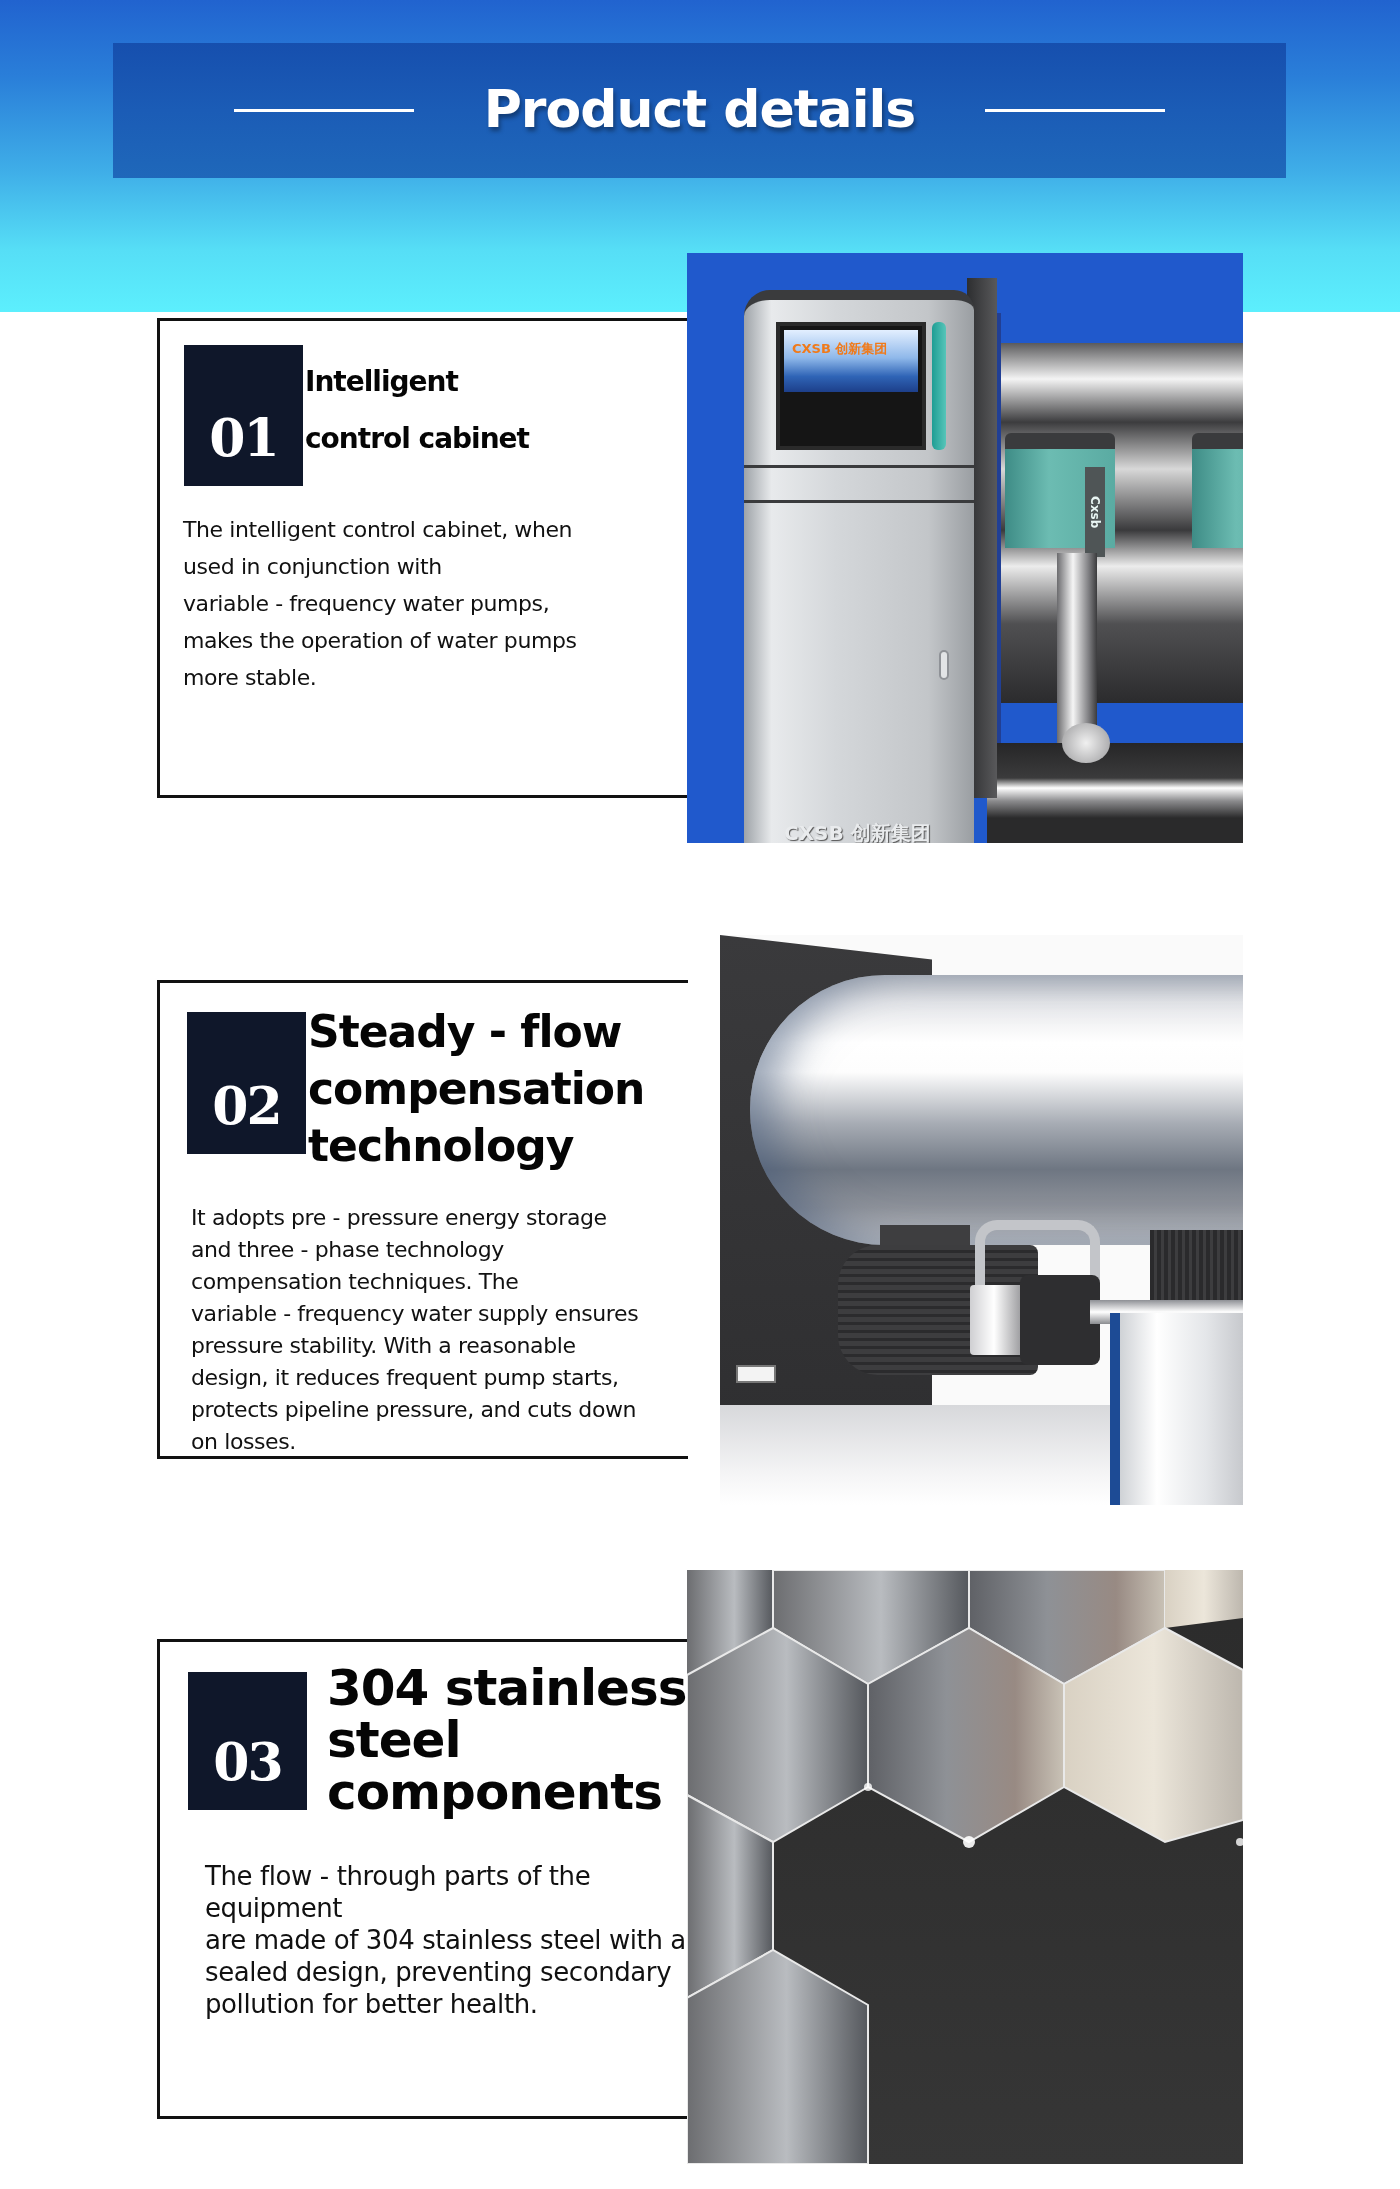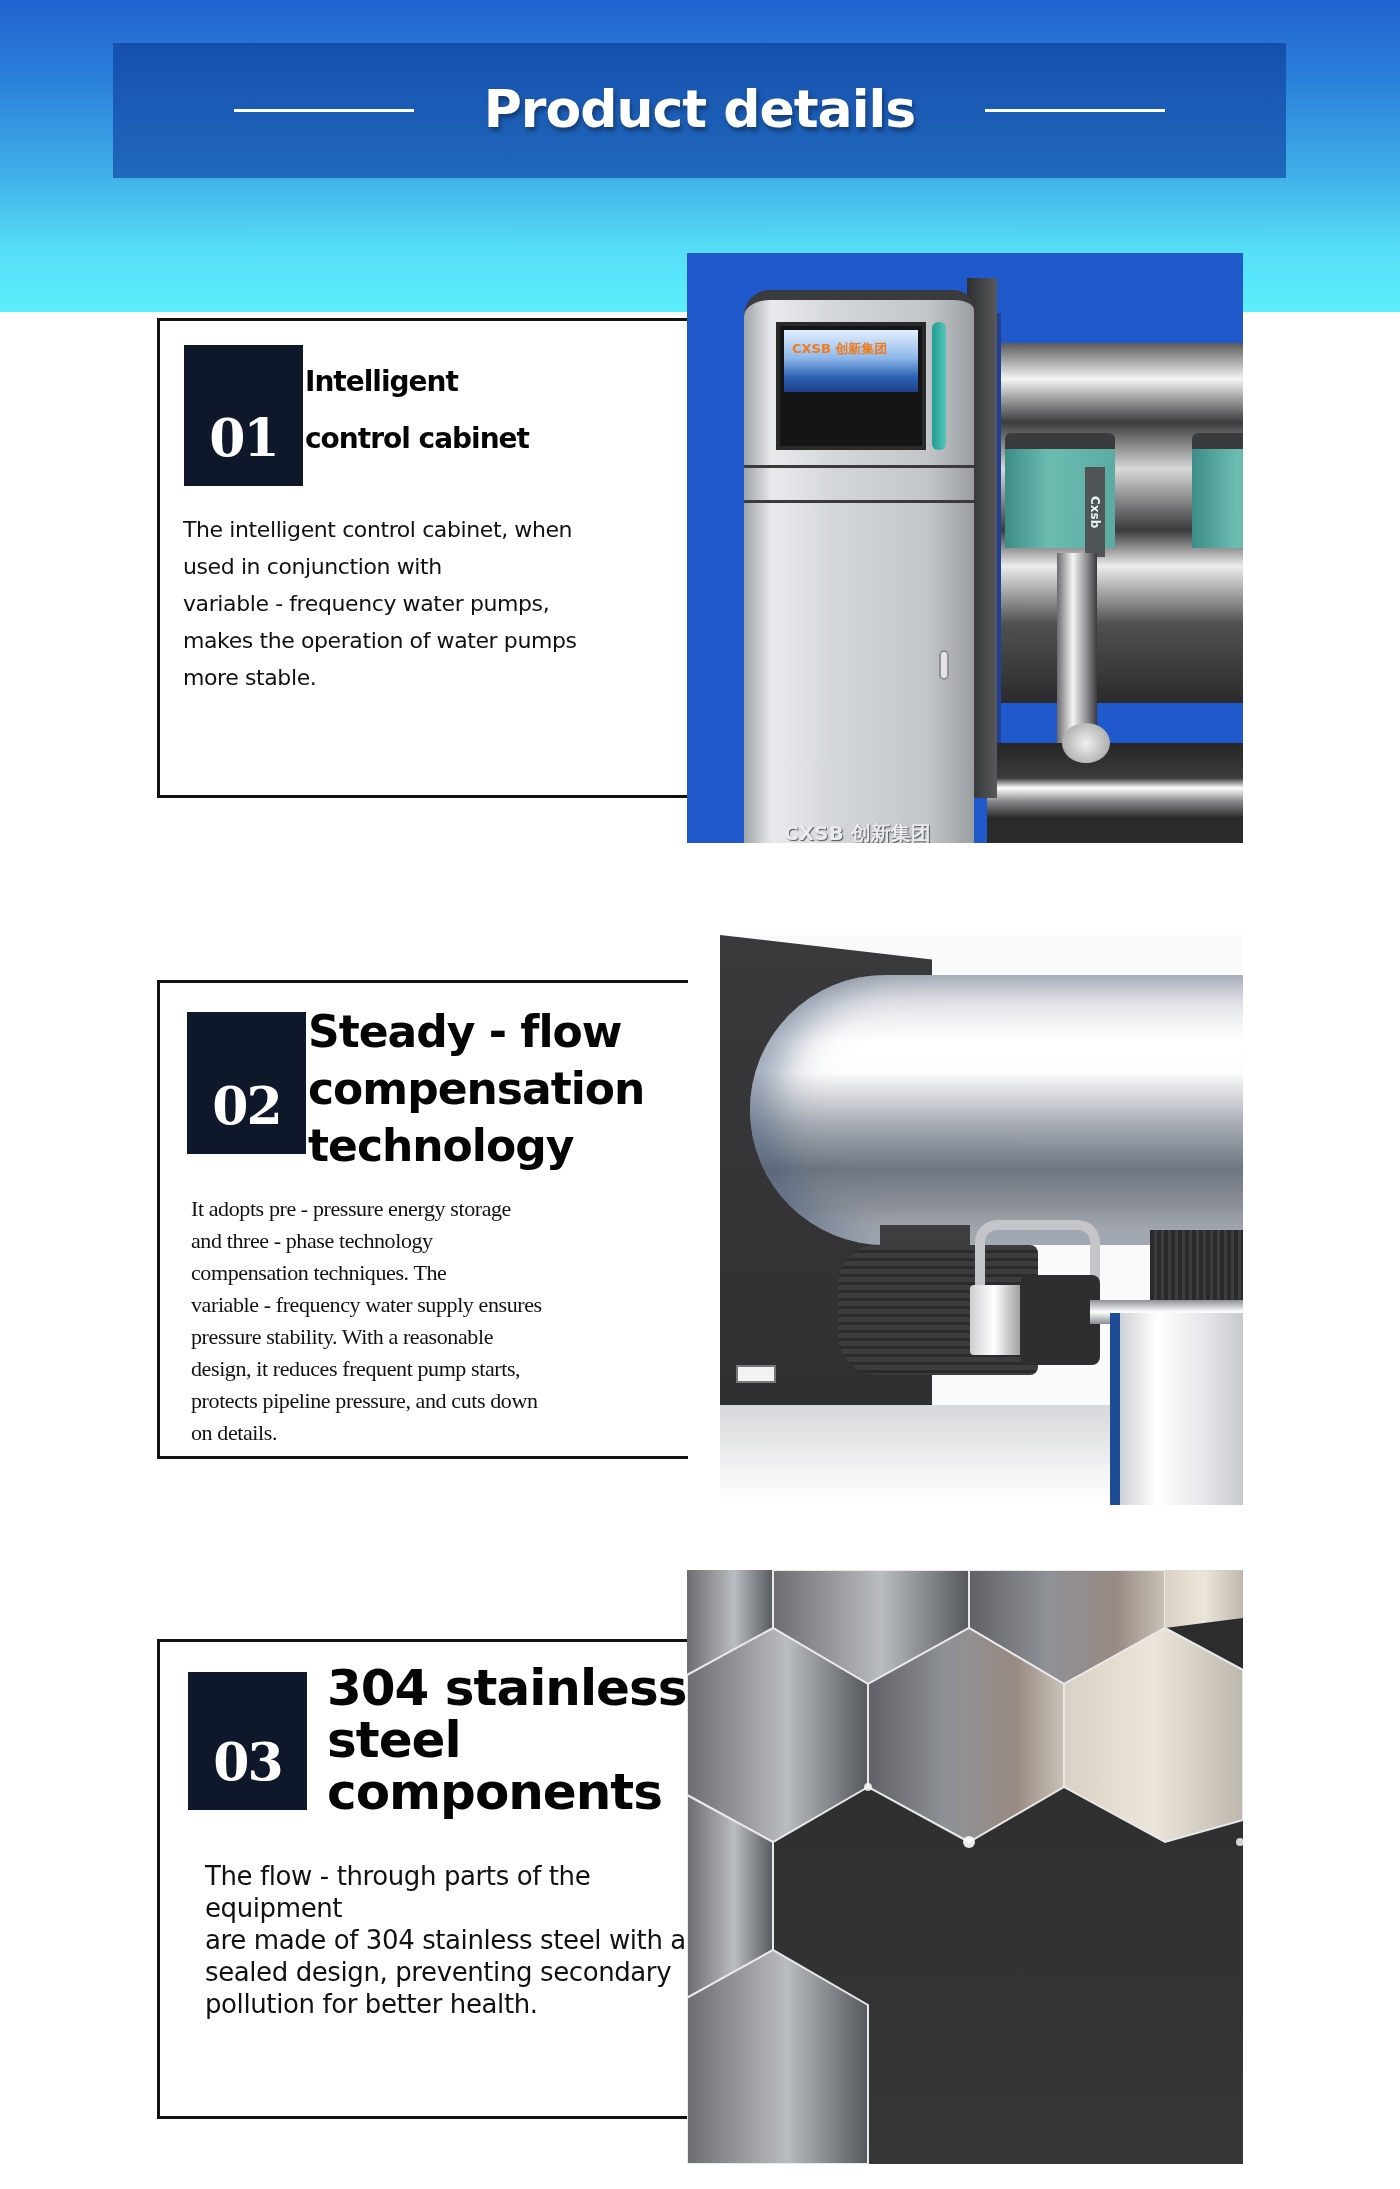--- a/index.html
+++ b/index.html
@@ -214,29 +214,29 @@
 </section>
 
 <section>
   <div class="card" style="top:980px; height:479px;">
     <div class="badge" style="left:27px; top:29px; height:142px;">02</div>
     <div class="card-title" style="left:148px; top:20px; font-size:44px; line-height:57px;">
       <div>Steady - flow</div>
       <div>compensation</div>
       <div>technology</div>
     </div>
-    <div class="card-body" style="left:31px; top:210px; line-height:32px; font-size:22px;font-family:Liberation Serif, serif;">
+    <div class="card-body" style="left:31px; top:219px; line-height:32px; font-size:22px;">
       <div>It adopts pre - pressure energy storage</div>
       <div>and three - phase technology</div>
       <div>compensation techniques. The</div>
       <div>variable - frequency water supply ensures</div>
       <div>pressure stability. With a reasonable</div>
       <div>design, it reduces frequent pump starts,</div>
       <div>protects pipeline pressure, and cuts down</div>
-      <div>on details.</div>
+      <div>on losses.</div>
     </div>
   </div>
   <div class="photo p2" title="pressure tank and pump unit">
     <div class="panel"></div>
     <div class="cyl"></div>
     <div class="floor"></div>
     <div class="grille"></div>
     <div class="motor-top"></div>
     <div class="motor"></div>
     <div class="pipe-loop"></div>

